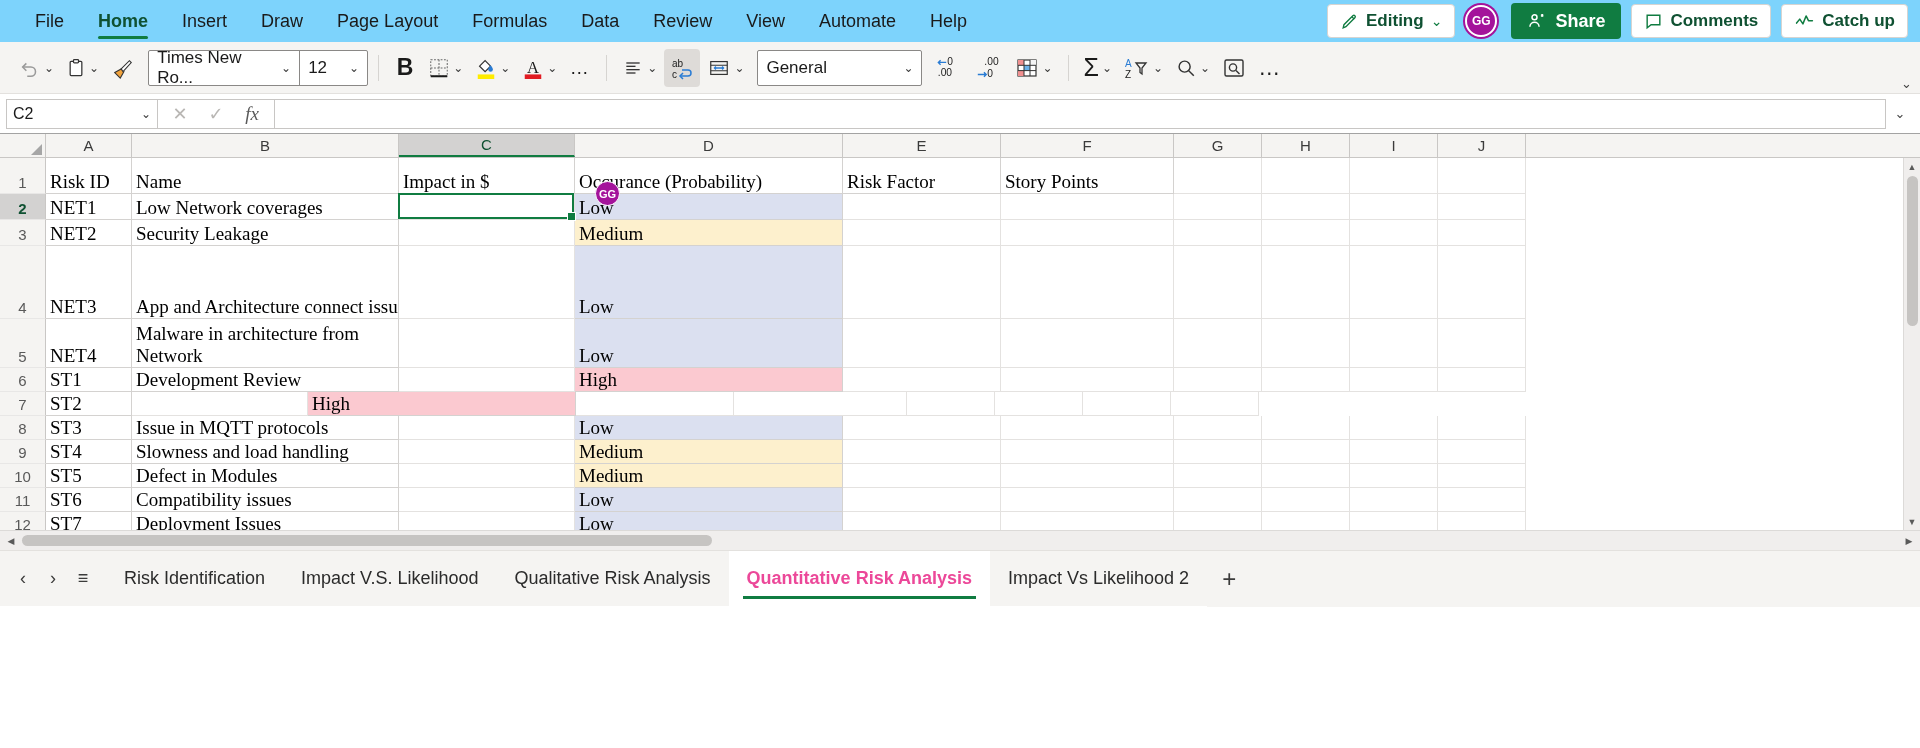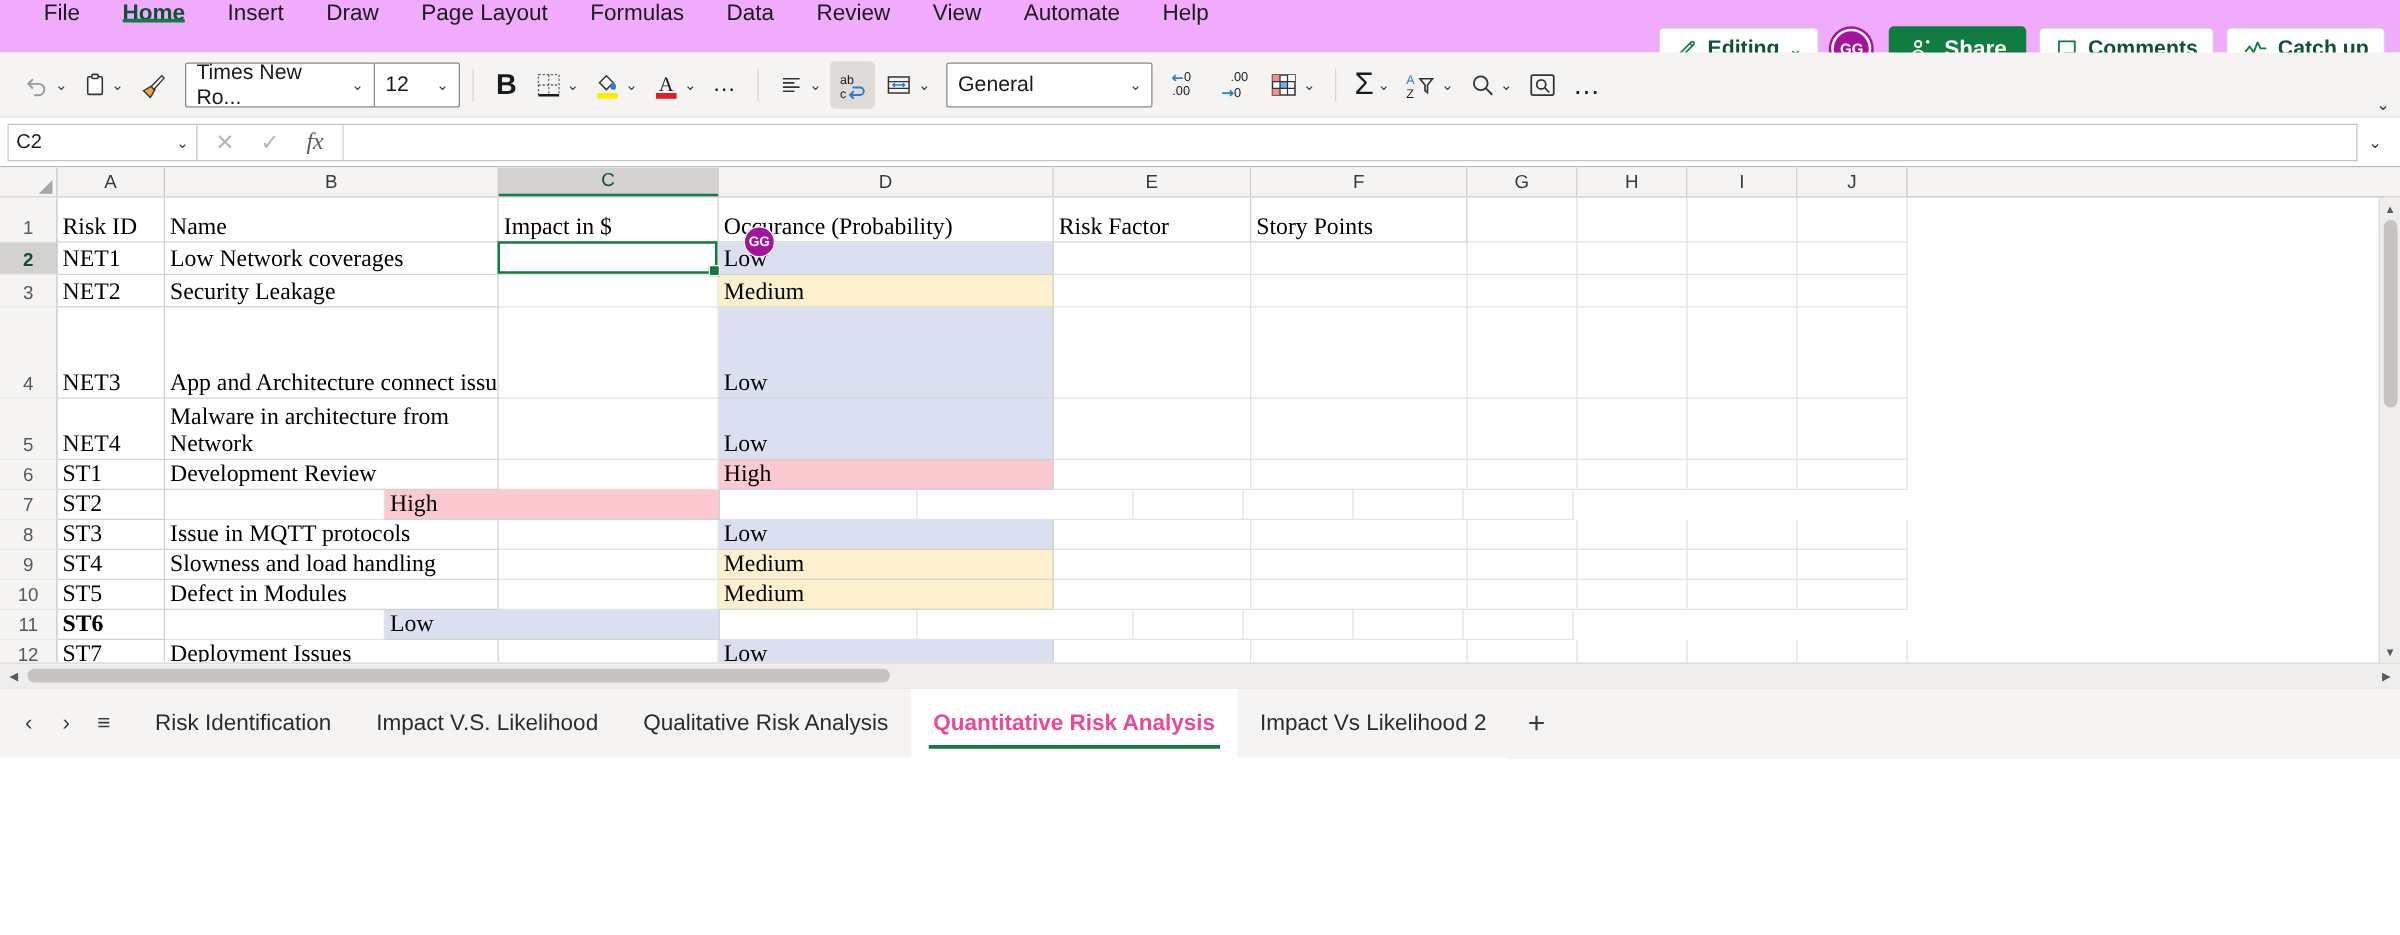--- a/index.html
+++ b/index.html
@@ -8,25 +8,24 @@
     width: 1920px; height: 748px;
     overflow: hidden;
     background: #ffffff;
     font-family: "Liberation Sans", sans-serif;
     -webkit-font-smoothing: antialiased;
   }
 
   
   .tabbar {
     height: 42px;
-    background: #f0abfc;
+    background: #7dd3fc;
     display: flex;
     align-items: stretch;
     position: relative;
-    flex-direction: column;
   }
   .tabs {
     display: flex;
     align-items: stretch;
     padding-left: 18px;
   }
   .tab {
     display: flex;
     align-items: center;
     padding: 0 17px;
@@ -887,21 +886,22 @@
           <div class="cell blank" style="width: 176px; height: 24px;"><span></span></div>
           <div class="cell" style="width: 268px; height: 24px; background: rgb(253, 240, 205);"><span>Medium</span></div>
           <div class="cell blank" style="width: 158px; height: 24px;"><span></span></div>
           <div class="cell blank" style="width: 173px; height: 24px;"><span></span></div>
           <div class="cell blank" style="width: 88px; height: 24px;"><span></span></div>
           <div class="cell blank" style="width: 88px; height: 24px;"><span></span></div>
           <div class="cell blank" style="width: 88px; height: 24px;"><span></span></div>
           <div class="cell blank" style="width: 88px; height: 24px;"><span></span></div>
         </div>
         <div class="grow" style="height: 24px;">
-          <div class="cell" style="width: 86px; height: 24px; font-weight: bold;"><span>ST6</span></div>
+          <div class="cell" style="width: 86px; height: 24px;"><span>ST6</span></div>
+          <div class="cell" style="width: 267px; height: 24px;"><span>Compatibility issues</span></div>
           <div class="cell blank" style="width: 176px; height: 24px;"><span></span></div>
           <div class="cell" style="width: 268px; height: 24px; background: rgb(219, 224, 240);"><span>Low</span></div>
           <div class="cell blank" style="width: 158px; height: 24px;"><span></span></div>
           <div class="cell blank" style="width: 173px; height: 24px;"><span></span></div>
           <div class="cell blank" style="width: 88px; height: 24px;"><span></span></div>
           <div class="cell blank" style="width: 88px; height: 24px;"><span></span></div>
           <div class="cell blank" style="width: 88px; height: 24px;"><span></span></div>
           <div class="cell blank" style="width: 88px; height: 24px;"><span></span></div>
         </div>
         <div class="grow" style="height: 24px;">

